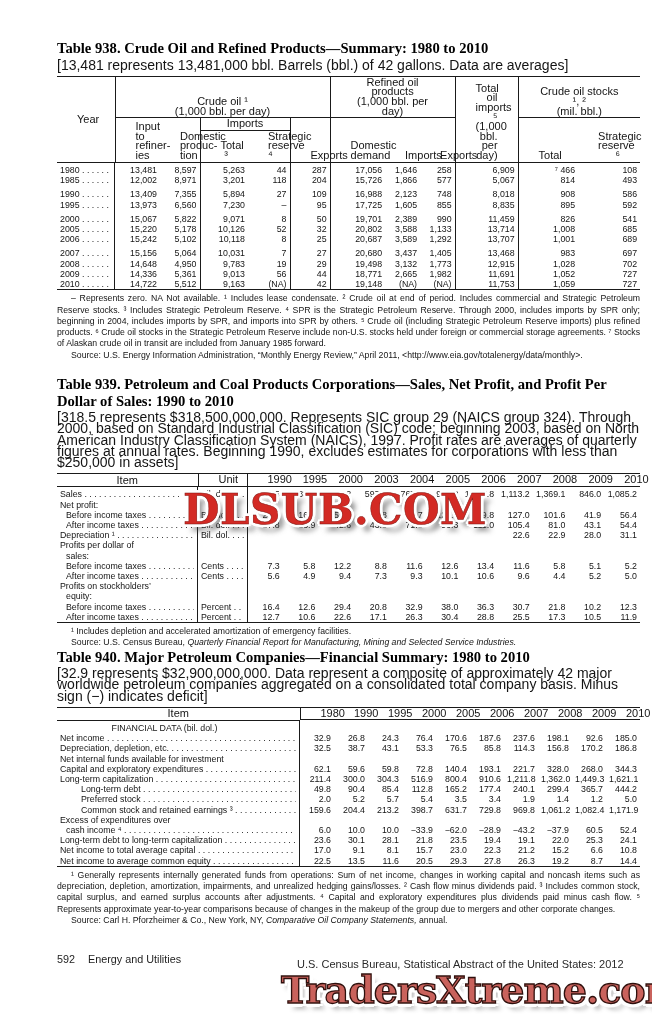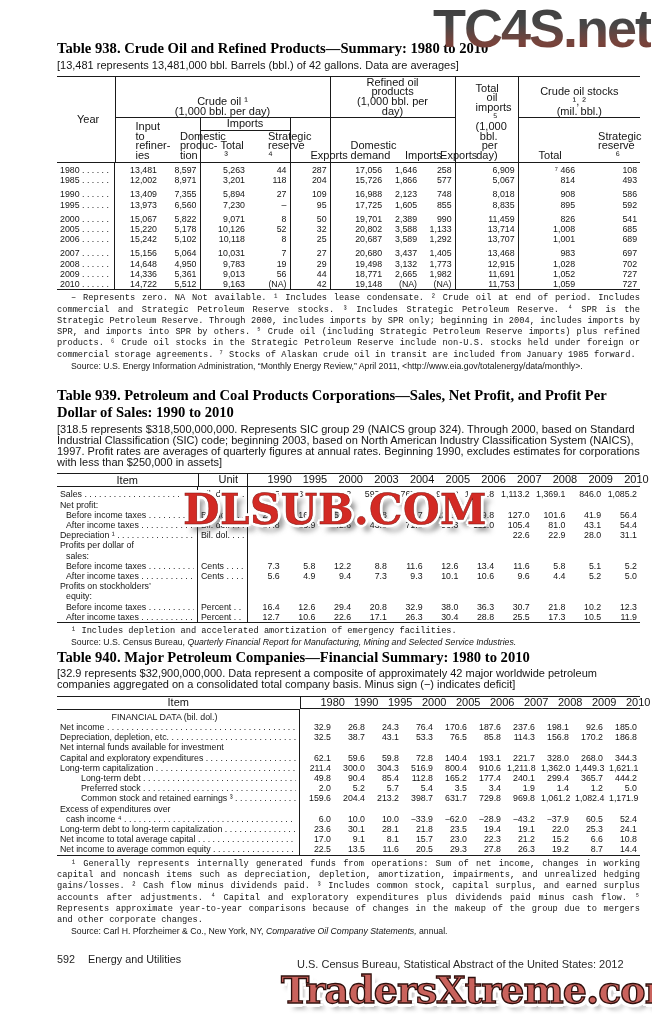--- a/index.html
+++ b/index.html
@@ -2,21 +2,21 @@
 <html><head>
 <meta charset="utf-8">
 <style>
   html,body{margin:0;padding:0;background:#e8e8e8;}
   .page{position:relative;width:652px;height:1024px;background:#ffffff;overflow:hidden;
         font-family:"Liberation Sans",sans-serif;color:#141414;}
   .content{position:absolute;left:57px;top:40px;width:583px;}
 
   
   .tbl-title{font-family:"Liberation Serif",serif;font-weight:700;font-size:14.6px;line-height:16.6px;color:#000;}
-  .tbl-note{font-size:11px;line-height:11.2px;margin:3px 0 5px 0;}
+  .tbl-note{font-size:14px;line-height:11.2px;margin:3px 0 5px 0;}
 
   
   table{border-collapse:collapse;table-layout:fixed;width:583px;font-size:8.8px;
         border-top:1.6px solid #1a1a1a;border-bottom:1.6px solid #1a1a1a;}
   th{font-weight:400;font-size:11px;line-height:9.6px;padding:1px 20px;white-space:pre-line;vertical-align:bottom;}
   td{padding:0 3px;line-height:10.2px;vertical-align:bottom;}
   td.num{text-align:right;white-space:nowrap;}
   th.leaf{text-align:right;}
   th.tc{text-align:center;}
   th.tl{text-align:left;}
@@ -34,21 +34,21 @@
   td.unit{white-space:nowrap;overflow:hidden;}
   .lbl{white-space:nowrap;}
   .dots{flex:1;overflow:hidden;white-space:nowrap;color:#141414;}
   .dots::after{content:"\00a0. . . . . . . . . . . . . . . . . . . . . . . . . . . . . . . . . . . . . . . . . . . .";}
   .ind1{padding-left:9px;}
   .ind2{padding-left:24px;}
   td.item.sec{display:block;text-align:center;padding-right:30px;}
   td.blank{border:0;}
 
   
-  .fn{font-size:8.7px;line-height:11.3px;text-align:justify;text-indent:14px;margin-top:3px;font-family:Liberation Mono, monospace;}
+  .fn{font-size:8.7px;line-height:11.3px;text-align:justify;text-indent:14px;margin-top:3px;}
   .src{font-size:8.7px;line-height:11.3px;text-indent:14px;}
   .src .it{font-style:italic;}
 
   .sec938{margin-bottom:15px;}
   .sec939{}
 
   
   .pagefoot{position:absolute;left:57px;top:953px;font-size:10.8px;color:#1d1d1d;}
   .pagefoot .num{margin-right:13px;}
   .credit{position:absolute;left:297px;top:958px;width:345px;font-size:11px;color:#2a2a2a;}
@@ -758,16 +758,15 @@
       <div class="src"><span>Source: Carl H. Pforzheimer &amp; Co., New York, NY, </span><span class="it">Comparative Oil Company Statements,</span><span> annual.</span></div>
     </div>
 
   </div>
 
   <div class="pagefoot">
     <span class="num">592</span><span>Energy and Utilities</span>
   </div>
   <div class="credit">U.S. Census Bureau, Statistical Abstract of the United States: 2012</div>
 
-  <div class="wm-top">TC4S.net</div>
   <div class="wm-mid">DLSUB.COM</div>
   <div class="wm-bot">TradersXtreme.com</div>
 </div>
 
 </body></html>

